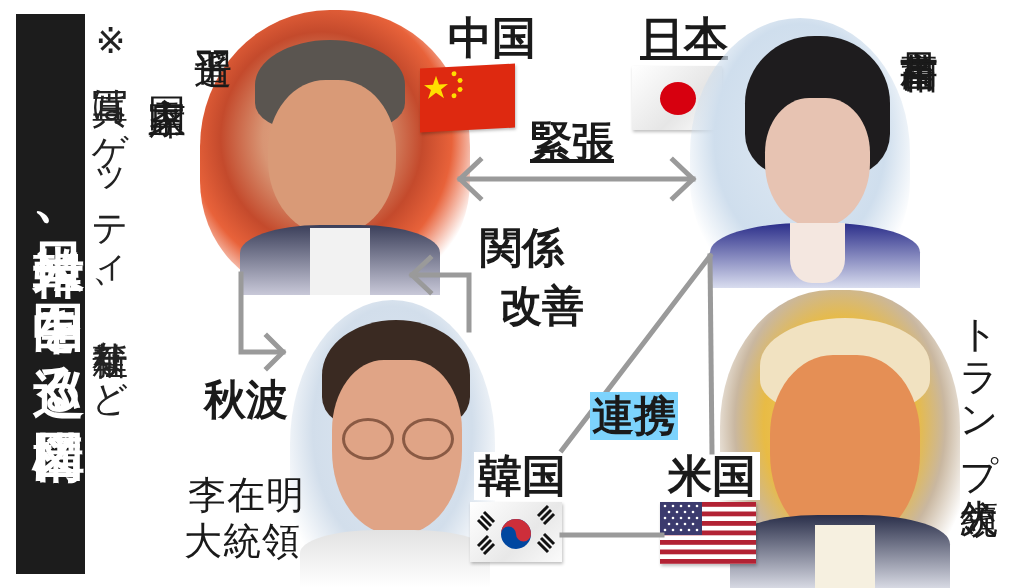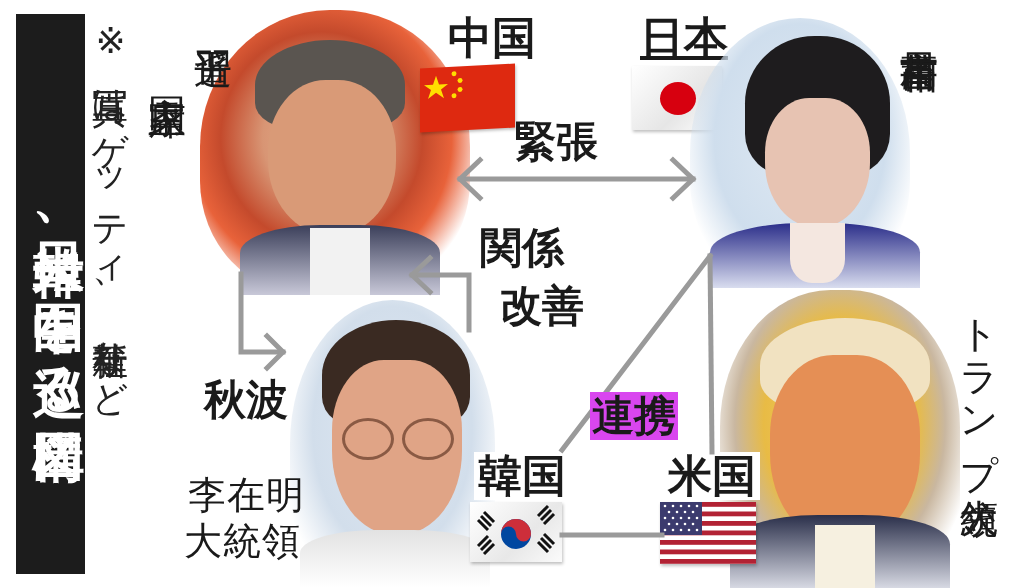--- a/index.html
+++ b/index.html
@@ -166,17 +166,17 @@
 
     <polyline points="241,274 241,352 283,352"></polyline>
     <polyline points="267,336 283,352 267,368"></polyline>
 
     <line x1="562" y1="450" x2="710" y2="256"></line>
     <line x1="710" y1="256" x2="712" y2="452"></line>
     <line x1="562" y1="535" x2="662" y2="535"></line>
   </g>
 </svg>
 
-<div class="abs rel" style="left:514px; top:118px;">緊張</div>
+<div class="abs rel" style="left:530px; top:118px;text-decoration:underline;">緊張</div>
 <div class="abs rel" style="left:480px; top:224px;">関係</div>
 <div class="abs rel" style="left:500px; top:282px;text-align:right;">改善</div>
 <div class="abs rel" style="left:204px; top:376px;text-align:right;">秋波</div>
-<div class="abs rel" style="left:590px; top:392px; background:#d946ef; padding:0 2px;">連携</div>
+<div class="abs rel" style="left:590px; top:392px; background:#7dd3fc; padding:0 2px;">連携</div>
 
 </body></html>

